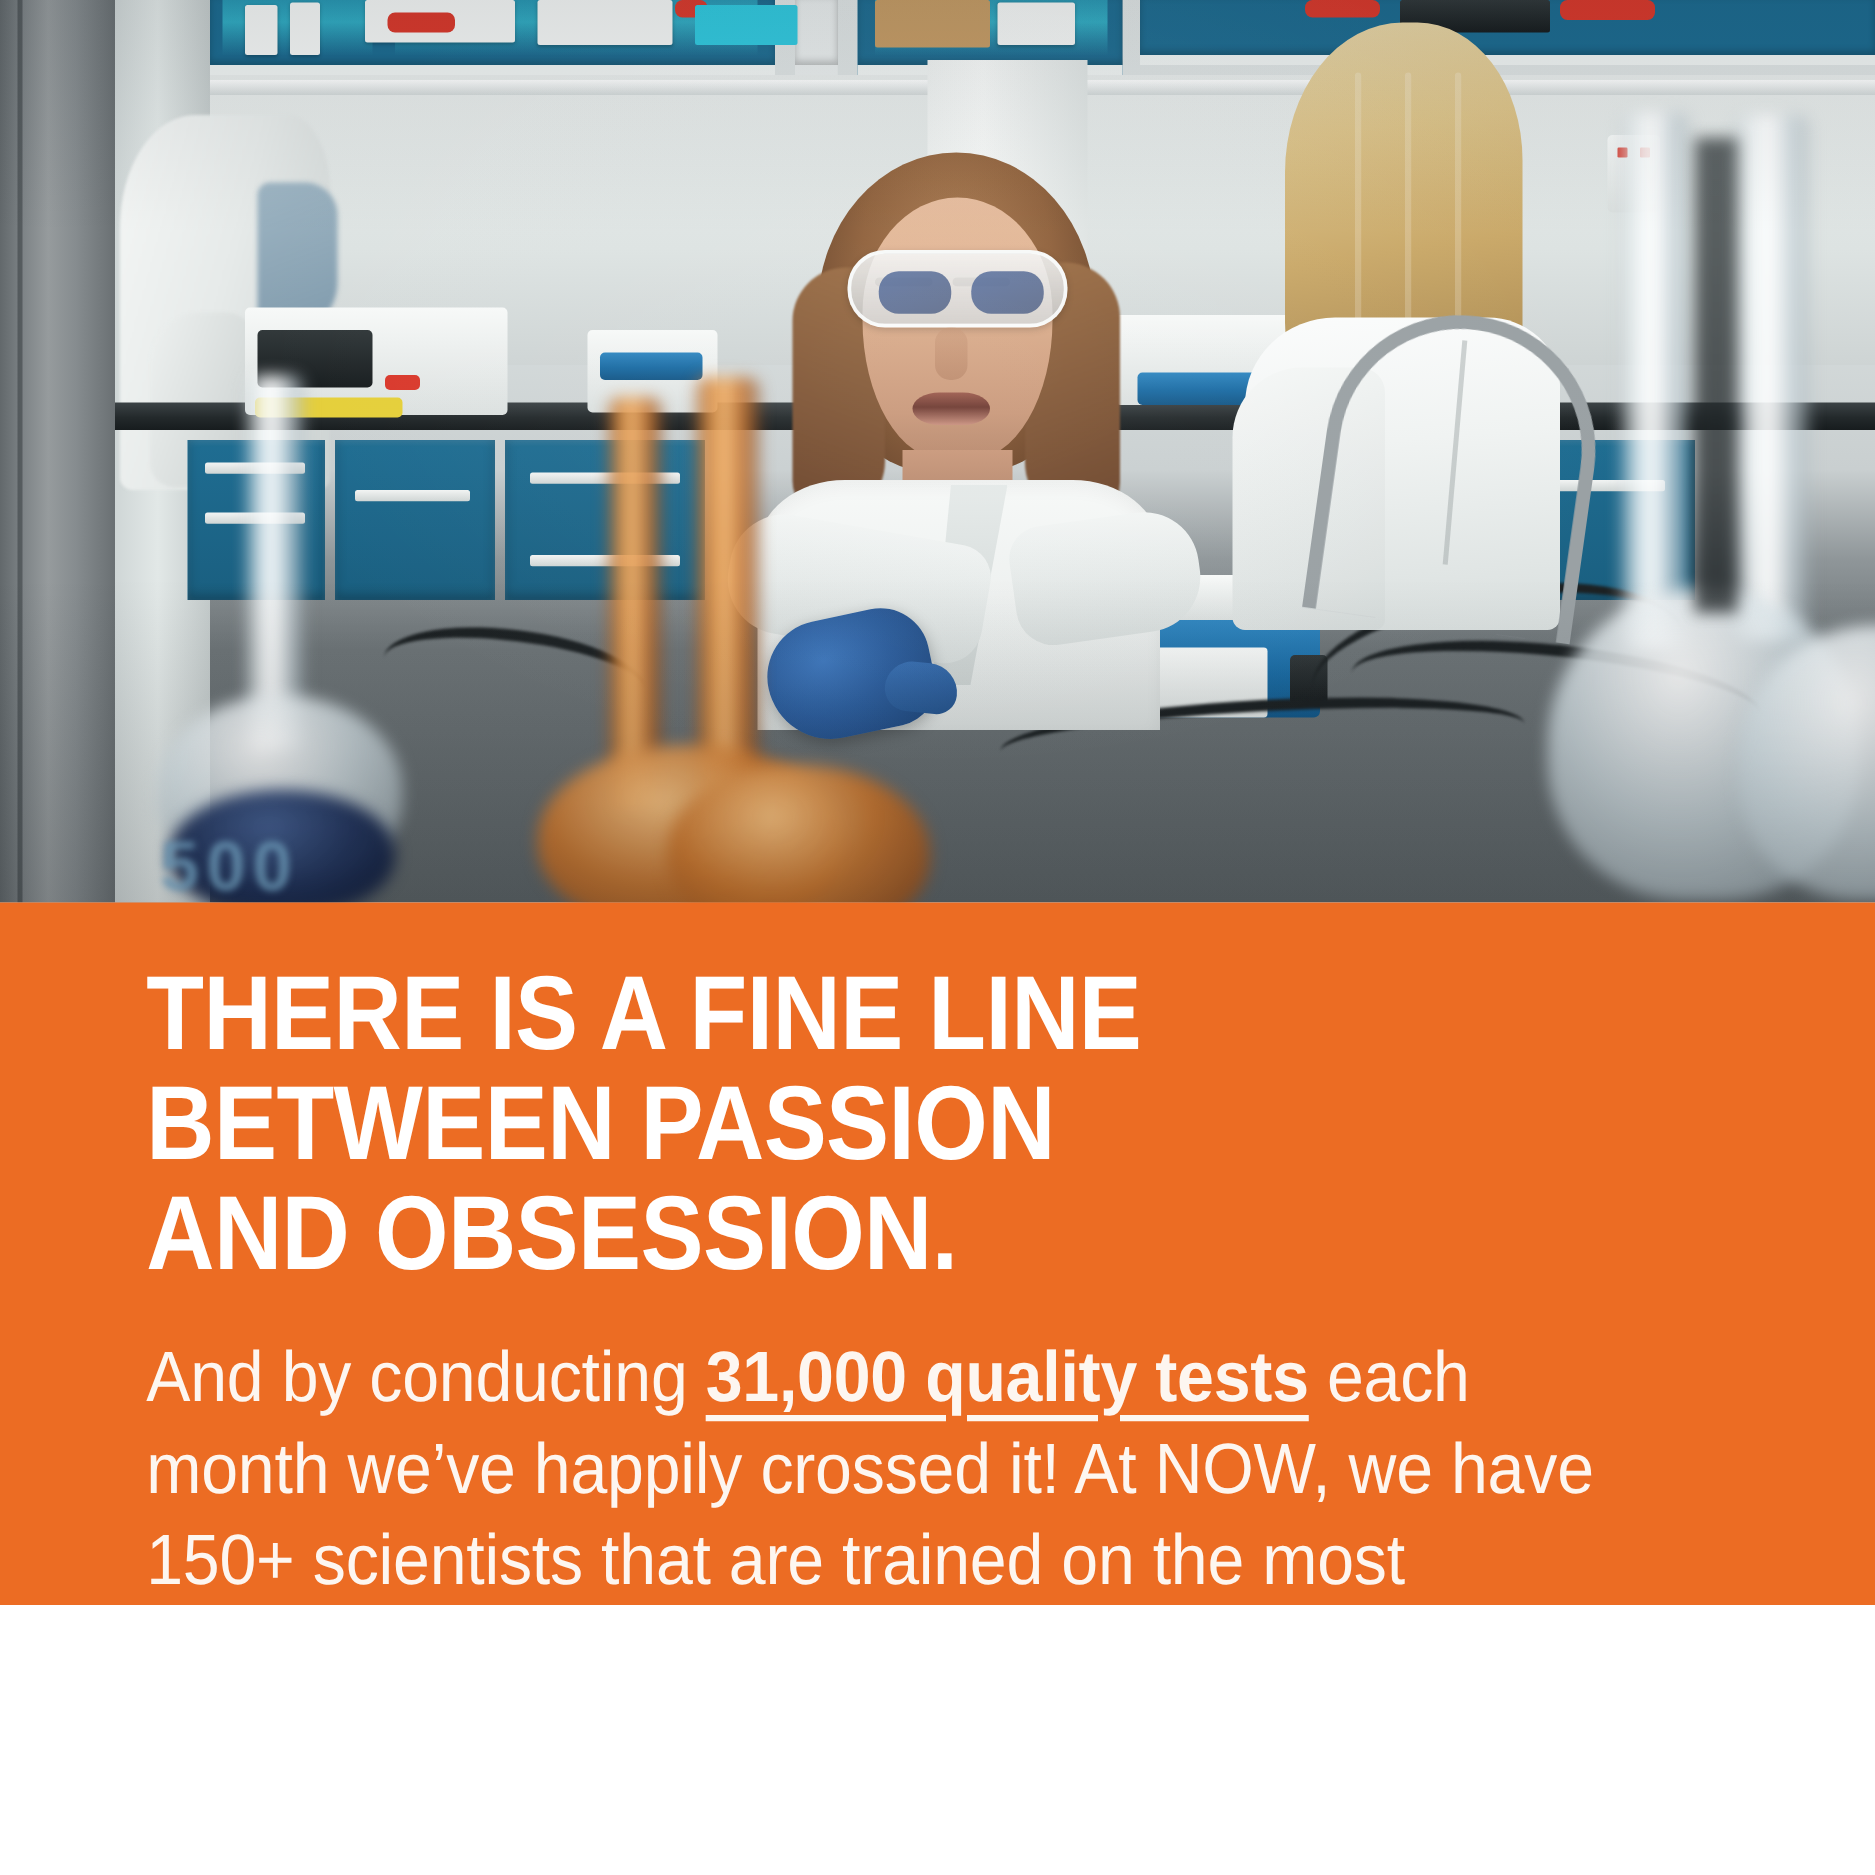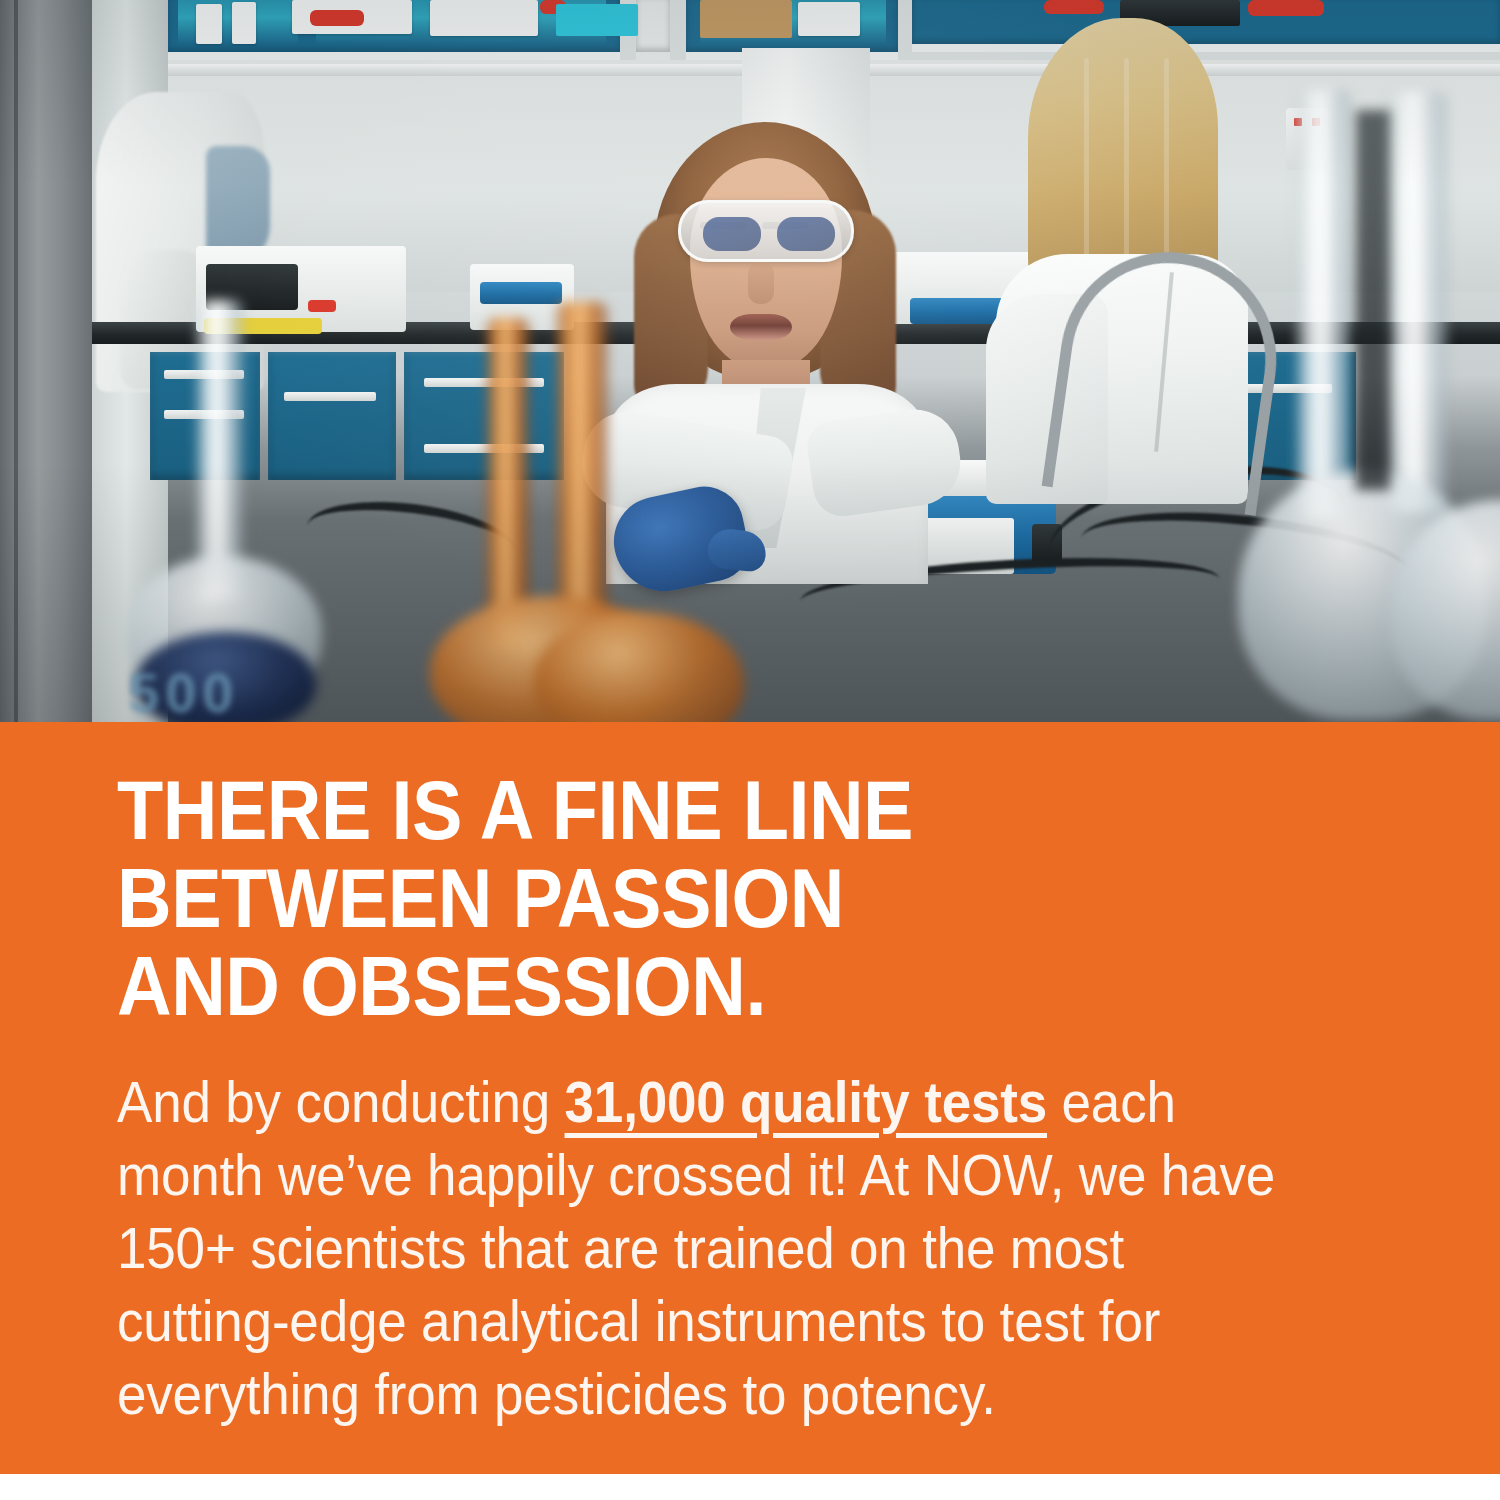--- a/index.html
+++ b/index.html
@@ -6,21 +6,21 @@
 
   html, body {
     width:1500px; height:1500px;
     background:#ffffff;
     font-family:"Liberation Sans", sans-serif;
     overflow:hidden;
   }
 
   #page {
     position:relative;
-    width:1500px; height:1474px;
+    width:1500px; height:1284px;
     overflow:hidden;
   }
 
   
   .photo {
     position:absolute; left:0; top:0;
     width:1500px; height:722px;
     overflow:hidden;
     background:#8e9699;
   }

